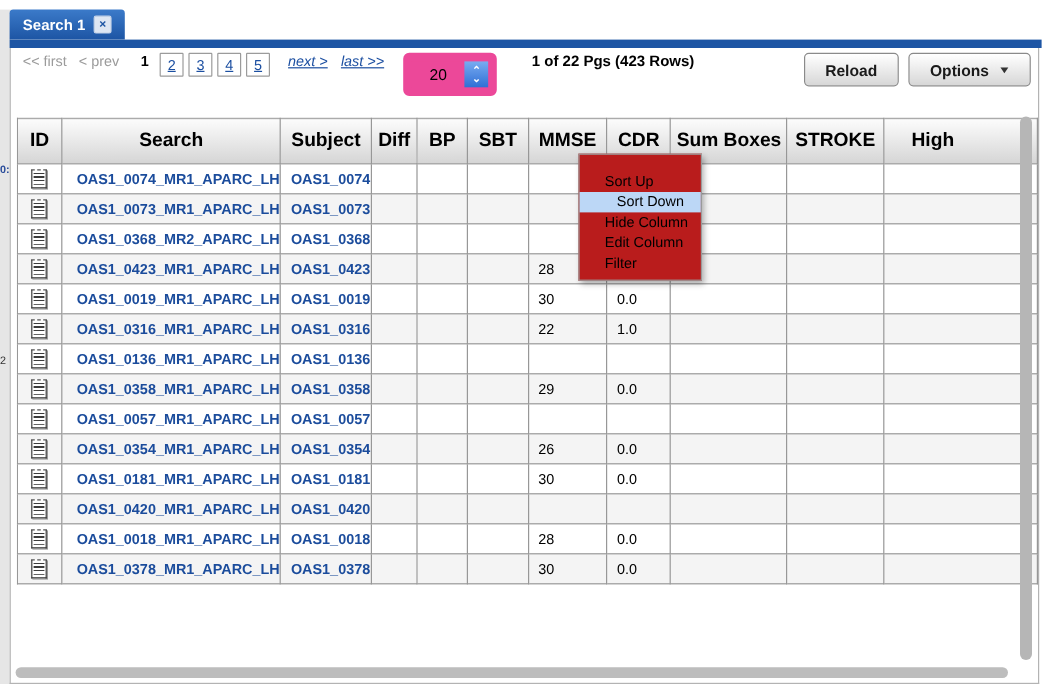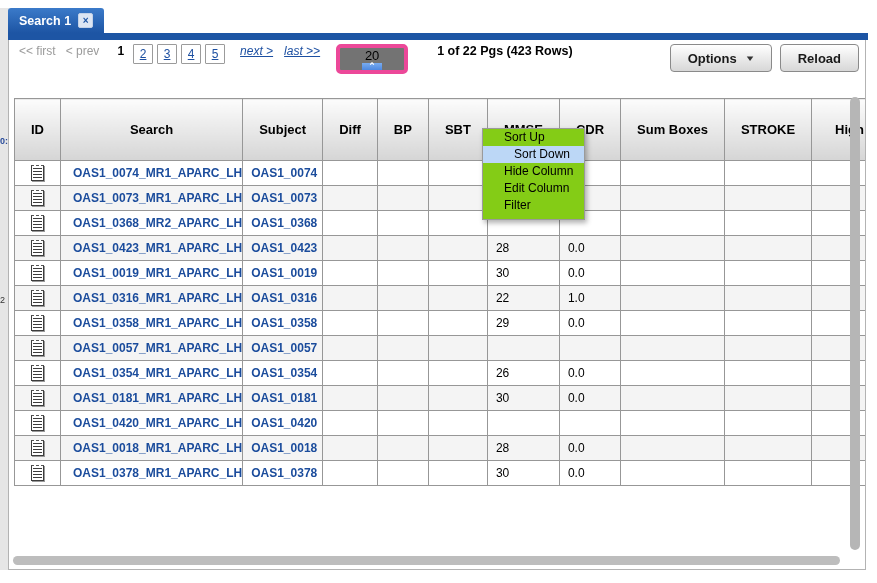--- a/index.html
+++ b/index.html
@@ -44,22 +44,22 @@
   .pg-cur { font-weight:bold; margin:0 9px 0 8px; }
   .pbox {
     display:inline-flex; width:18px; height:18px; margin-right:4px;
     align-items:center; justify-content:center;
     border:1px solid #9b9b9b; background:#fff; border-radius:1px;
     color:#1c4fa1; text-decoration:underline; cursor:pointer;
   }
   .pg-link { color:#1c4fa1; text-decoration:underline; margin-left:11px; cursor:pointer;font-style:italic; }
   .stepper {
     display:inline-flex; width:64px; height:22px; margin-left:16px;
-    border:4px solid #ec4899; border-radius:5px; background:#737373;
-    align-items:center; overflow:hidden; cursor:pointer;flex-direction:column;
+    border:7px solid #ec4899; border-radius:5px; background:#ec4899;
+    align-items:center; overflow:hidden; cursor:pointer;
   }
   .stepper-val { flex:1; text-align:center; font-size:13px; color:#000; }
   .stepper-btns {
     width:20px; height:22px; background:linear-gradient(#79acf1,#2f6fd5);
     color:#fff; display:flex; flex-direction:column; align-items:center; justify-content:center;
     font-size:9px; line-height:6px; font-weight:bold;
   }
   .pg-summary { font-weight:bold; font-size:12.5px; margin-left:29px; }
   .btns { margin-left:auto; display:flex; gap:8px; }
   .btn {
@@ -68,22 +68,22 @@
     font-family:inherit; font-weight:bold; font-size:13px; color:#1a1a1a;
     display:inline-flex; align-items:center; gap:9px;
   }
   .caret { font-size:8px; color:#333; transform:scaleX(1.4); }
 
   
   .table-wrap { position:absolute; left:5px; top:58px; width:851px; height:452px; overflow:hidden; }
   table.grid { border-collapse:collapse; table-layout:fixed; background:#fff; }
   .grid th {
     background:linear-gradient(#fcfcfc,#d5d5d5);
-    font-size:13px; font-weight:bold; color:#000;
-    height:29px; border:1px solid #979797; text-align:center; padding:16px;
+    font-size:16px; font-weight:bold; color:#000;
+    height:29px; border:1px solid #979797; text-align:center; padding:4px;
     overflow:hidden; white-space:nowrap;
   }
   .grid th:last-child { text-align:left; padding-left:23px; }
   .grid td {
     border:1px solid #979797; height:24px; font-size:12px; color:#000;
     padding:0 0 0 8px; overflow:hidden; white-space:nowrap; background:#fff;
   }
   .grid tr:nth-child(even) td { background:#f4f4f4; }
   td.c-id { text-align:center; padding:0; }
   td.c-label { font-weight:bold; color:#1b4c9c; padding-left:12px; cursor:pointer; }
@@ -96,23 +96,23 @@
     box-shadow:1px 1px 0 #9a9a9a; position:relative; vertical-align:middle;
   }
   .doc-icon::before {
     content:""; position:absolute; left:1px; right:1px; top:2px; height:10px;
     background:repeating-linear-gradient(to bottom,#3c3c3c 0 1px,transparent 1px 3px);
   }
 
   
   .ctx-menu {
     position:absolute; left:473px; top:88px; width:101px; z-index:6;
-    background:#84cc16; border:1px solid #9a9a9a;
+    background:#b91c1c; border:1px solid #9a9a9a;
     box-shadow:2px 3px 5px rgba(0,0,0,.30);
-    padding:0 0 5px 0; font-size:12px;
+    padding:14px 0 5px 0; font-size:12px;
   }
   .menu-item { padding:1px 4px 2px 21px; line-height:14px; color:#000; cursor:pointer; }
   .menu-item.active { background:#bcd7f6;text-align:center; }
 
   
   .vthumb { position:absolute; left:841px; top:57px; width:10px; height:453px; background:#b6b6b6; border-radius:6px; }
   .hthumb { position:absolute; left:4px;  top:516px; width:827px; height:9px;  background:#bdbdbd; border-radius:5px; }
 </style>
 </head>
 <body>
@@ -145,25 +145,25 @@
     <span class="stepper">
       <span class="stepper-val">20</span>
       <span class="stepper-btns">
         <span>⌃</span>
         <span>⌄</span>
       </span>
     </span>
     <span class="pg-summary">1 of 22 Pgs (423 Rows)</span>
     <span class="btns">
       <button class="btn">
+        <span>Reload</span>
+      </button>
+      <button class="btn">
         <span>Options</span>
         <span class="caret">▼</span>
-      </button>
-      <button class="btn">
-        <span>Reload</span>
       </button>
     </span>
   </div>
 
   <div class="table-wrap">
     <table class="grid">
       <colgroup>
           <col style="width: 50px;">
           <col style="width: 183px;">
           <col style="width: 76px;">
@@ -265,20 +265,33 @@
             <td></td>
             <td></td>
             <td>22</td>
             <td>1.0</td>
             <td></td>
             <td></td>
             <td></td>
           </tr>
           <tr>
             <td class="c-id"><span class="doc-icon"></span></td>
+            <td class="c-label">OAS1_0136_MR1_APARC_LH</td>
+            <td class="c-subject">OAS1_0136</td>
+            <td></td>
+            <td></td>
+            <td></td>
+            <td></td>
+            <td></td>
+            <td></td>
+            <td></td>
+            <td></td>
+          </tr>
+          <tr>
+            <td class="c-id"><span class="doc-icon"></span></td>
             <td class="c-label">OAS1_0358_MR1_APARC_LH</td>
             <td class="c-subject">OAS1_0358</td>
             <td></td>
             <td></td>
             <td></td>
             <td>29</td>
             <td>0.0</td>
             <td></td>
             <td></td>
             <td></td>

